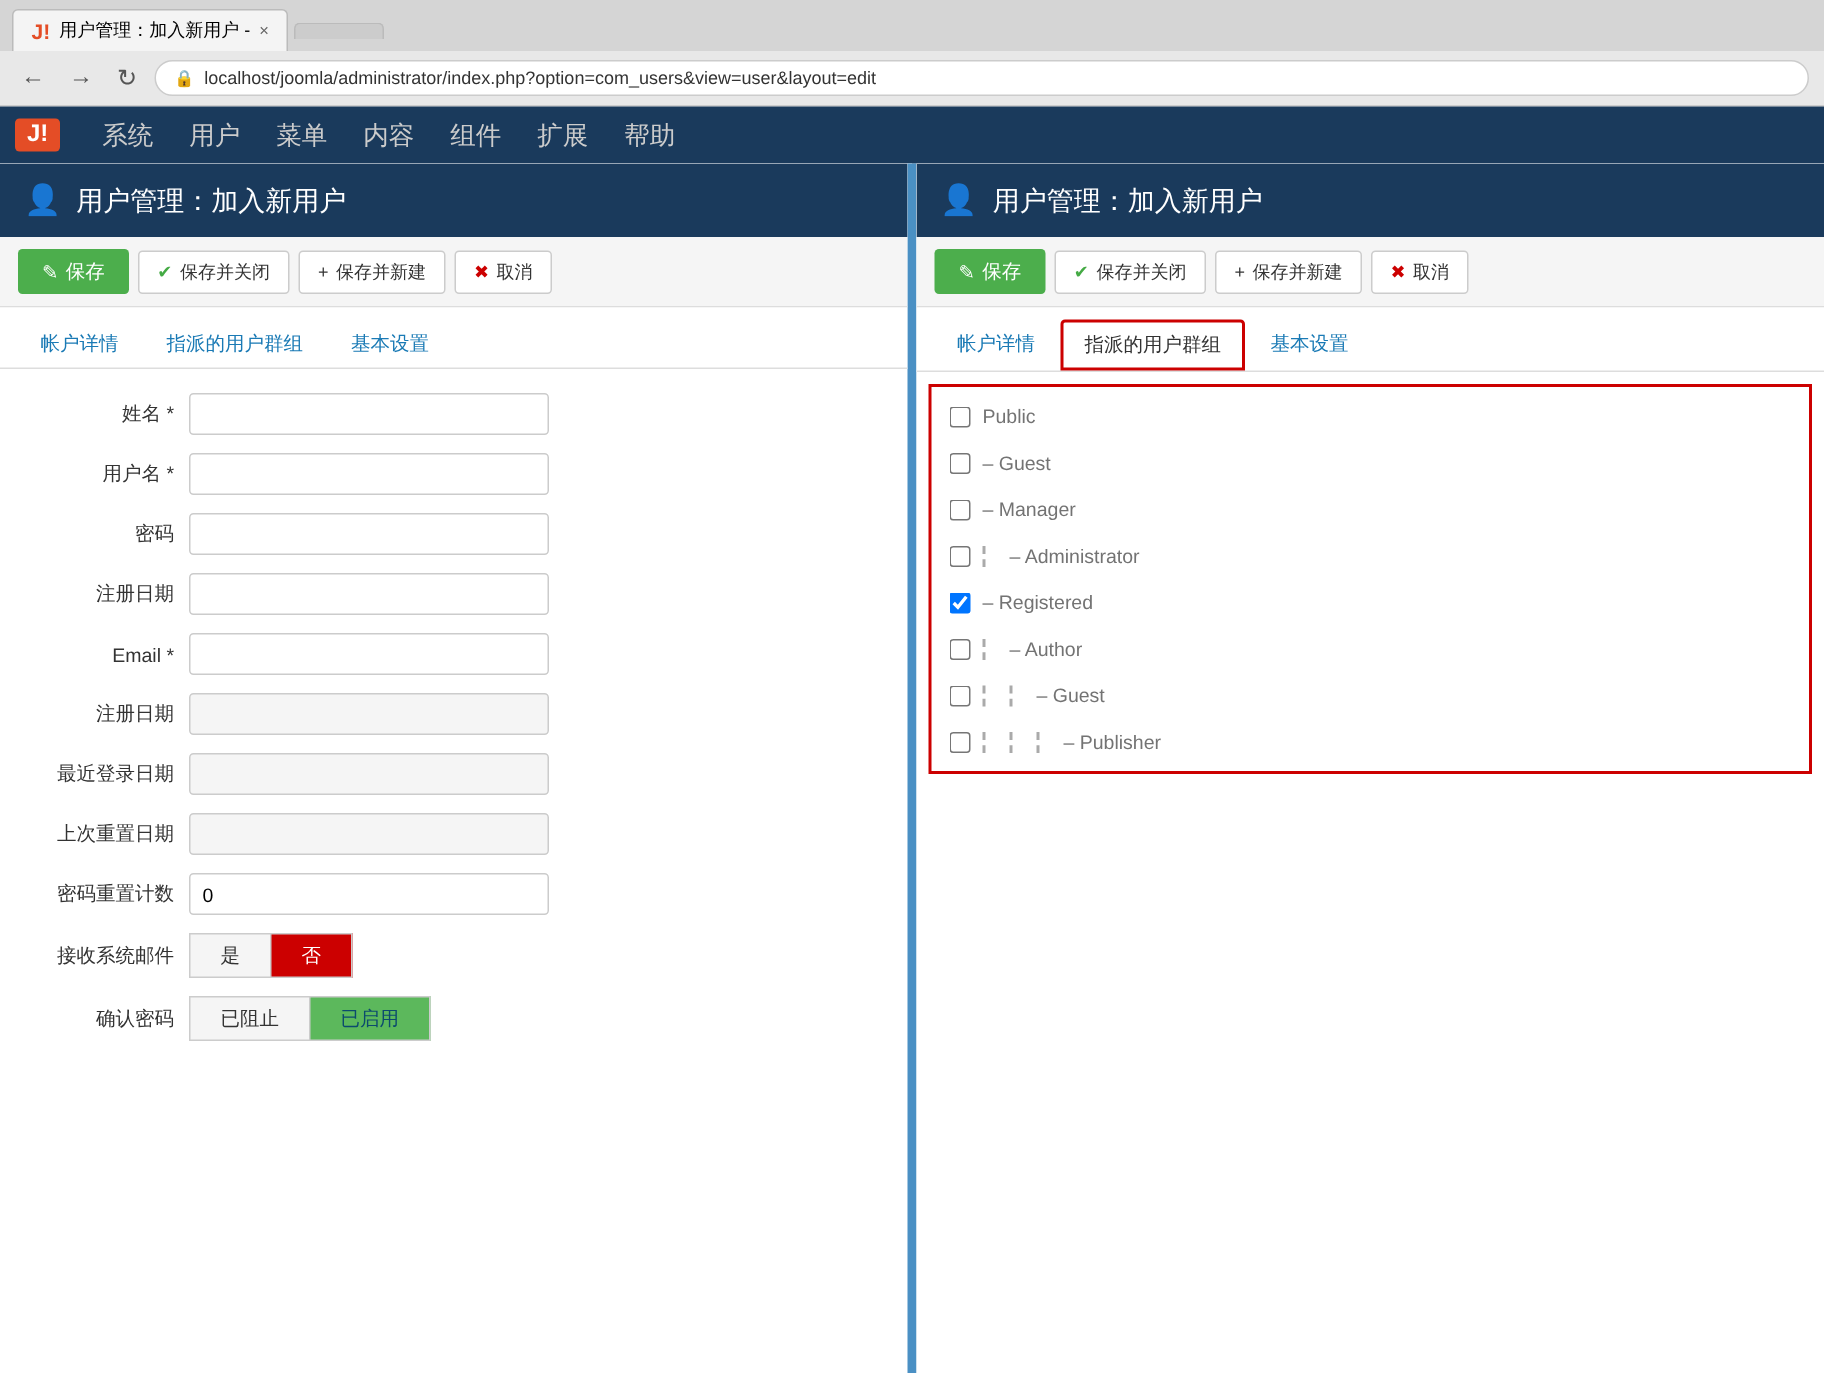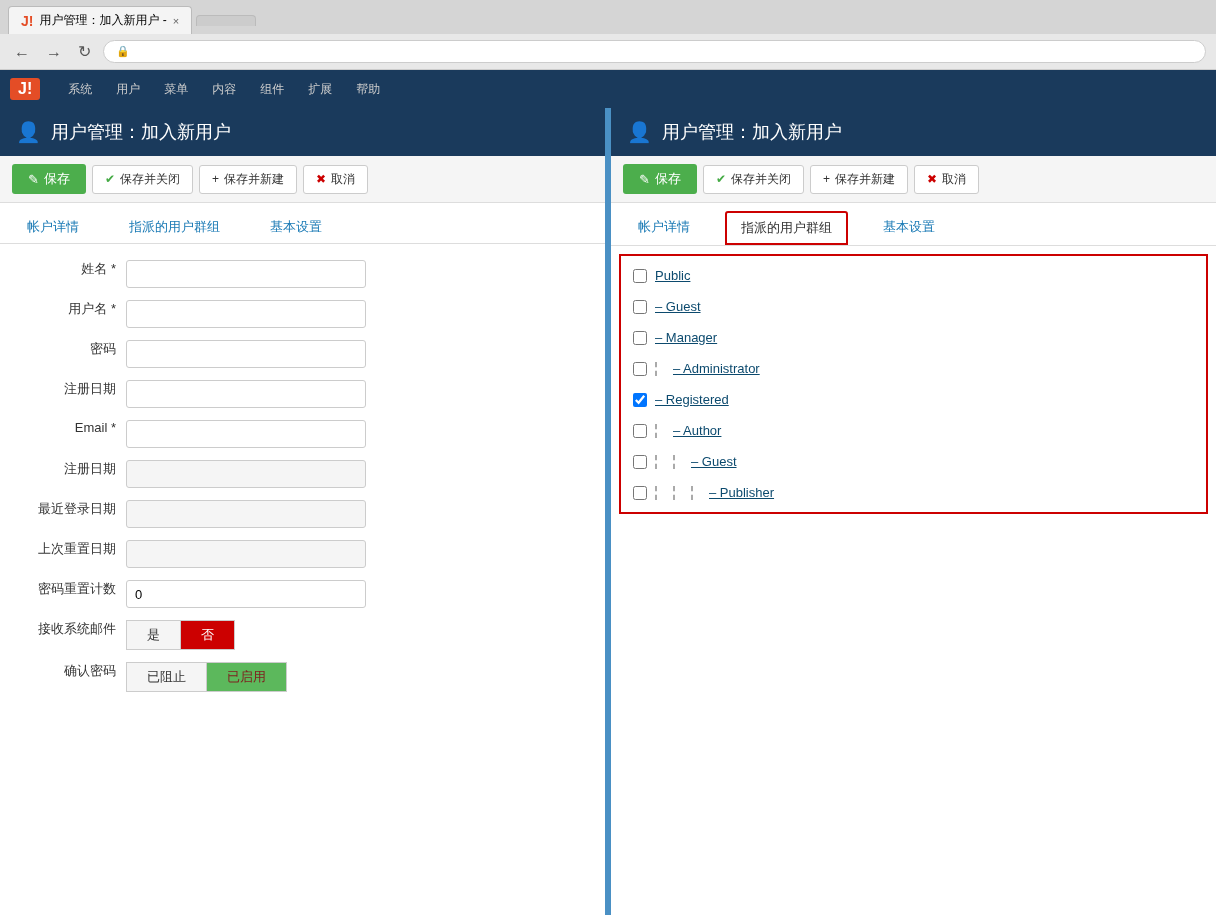--- a/index.html
+++ b/index.html
@@ -95,21 +95,21 @@
       border-radius: 3px;
       margin-right: 16px;
     }
     .top-nav-item {
       color: #ccc;
       padding: 0 12px;
       height: 38px;
       display: flex;
       align-items: center;
       cursor: pointer;
-      font-size: 12px;
+      font-size: 17px;
     }
 
     
     .main-content {
       display: flex;
       height: calc(915px - 38px - 60px);
     }
 
     
     .page-panel {
@@ -182,37 +182,38 @@
     }
     .cancel-x { color: #c00; }
     .save-close-check { color: #4a4; }
 
     
     .tabs {
       display: flex;
       border-bottom: 1px solid #ddd;
       padding: 8px 12px 0;
       background: white;
-      gap: 20px;
+      gap: 2px;
     }
     .tab {
       padding: 6px 14px;
       cursor: pointer;
       border: 1px solid transparent;
       border-radius: 3px 3px 0 0;
       font-size: 13px;
       color: #1a7ab5;
     }
 
     
     .form-body {
       padding: 16px;
     }
     .form-row {
       display: flex;
+      align-items: center;
       margin-bottom: 12px;
       gap: 10px;
     }
     .form-label {
       width: 100px;
       color: #333;
       font-size: 13px;
       text-align: right;
       flex-shrink: 0;
     }
@@ -250,37 +251,36 @@
       background: #c00;
       color: white;
     }
     .toggle-btn.blocked {
       background: #f5f5f5;
       color: #333;
       border-right: none;
     }
     .toggle-btn.enabled {
       background: #5cb85c;
-      color: #7f1d1d;
+      color: #0c4a6e;
     }
     .group-item {
       display: flex;
       align-items: center;
       padding: 8px 12px;
       gap: 8px;
       font-size: 13px;
     }
     .group-item input[type="checkbox"] {
       width: 14px;
       height: 14px;
       cursor: pointer;
     }
     .group-name {
-      color: #0c4a6e;
-      text-decoration: underline;
+      color: #737373;
     }
 
     .vertical-divider {
       width: 3px;
       background: #4a90c4;
     }
 
     
     .tab.active-red {
       border: 2px solid #c00;
@@ -298,20 +298,21 @@
       <span class="close-x">×</span>
     </div>
     <div class="browser-tab-placeholder"></div>
   </div>
   <div class="browser-address-bar">
     <button class="nav-btn">←</button>
     <button class="nav-btn">→</button>
     <button class="nav-btn">↻</button>
     <div class="address-field">
       <span class="lock-icon">🔒</span>
+      <span class="address-text">localhost/joomla/administrator/index.php?option=com_users&amp;view=user&amp;layout=edit</span>
     </div>
   </div>
 </div>
 
 <div class="top-nav">
   <div class="joomla-logo">J!</div>
   <div class="top-nav-item">系统</div>
   <div class="top-nav-item">用户</div>
   <div class="top-nav-item">菜单</div>
   <div class="top-nav-item">内容</div>

